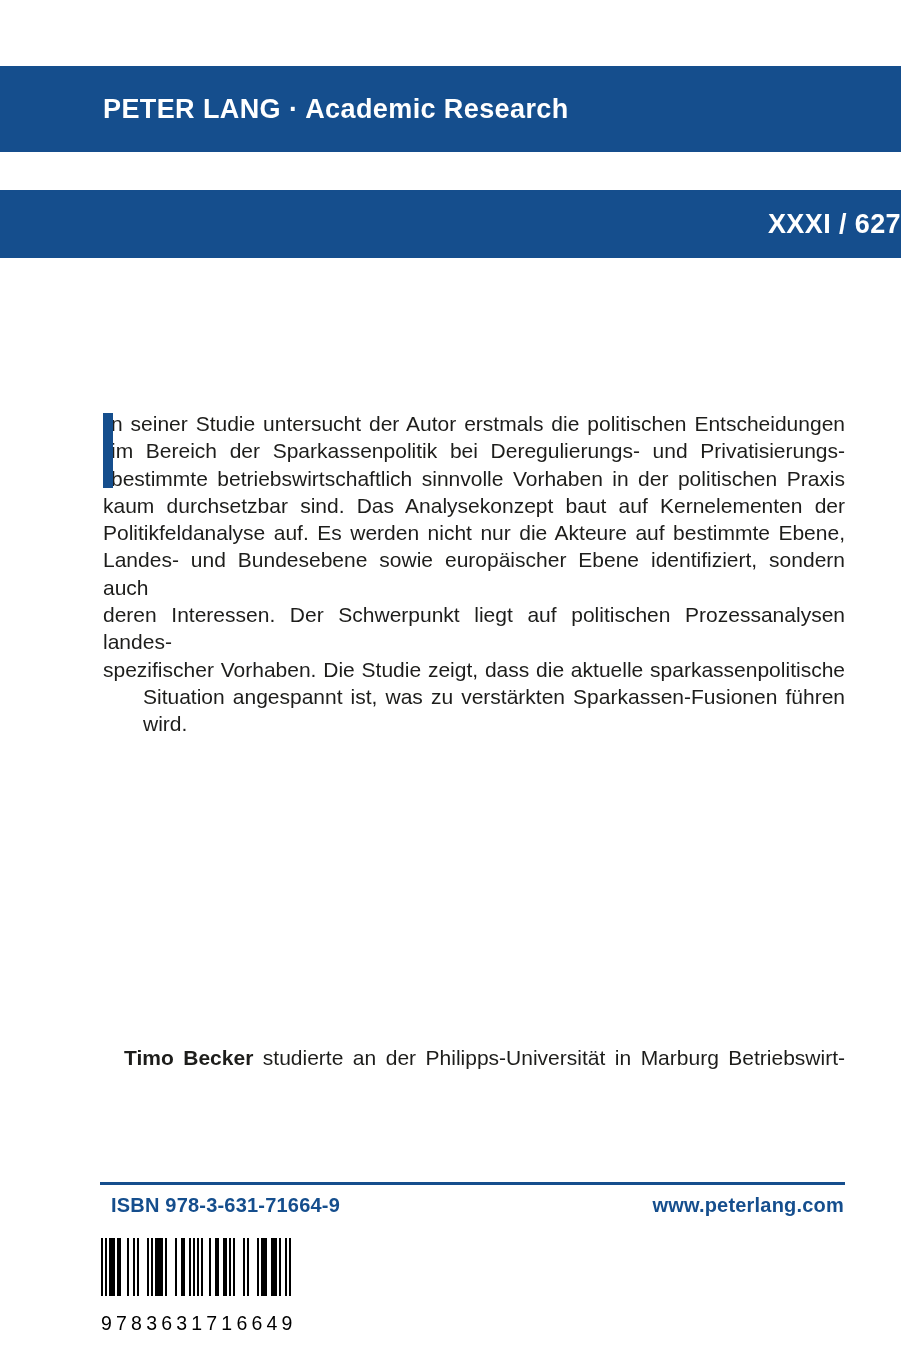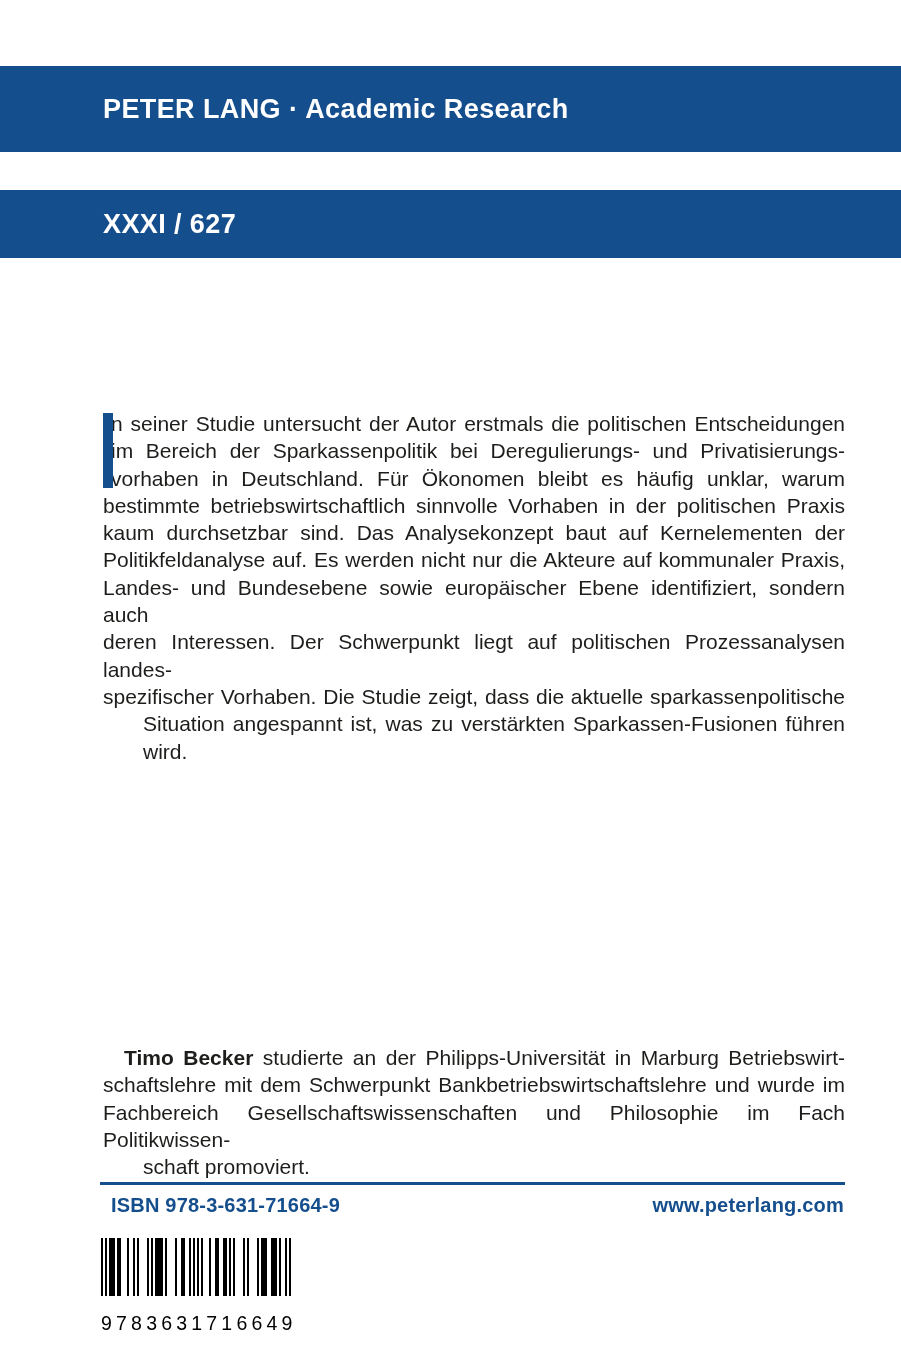--- a/index.html
+++ b/index.html
@@ -14,21 +14,21 @@
     font-family:"Liberation Sans","DejaVu Sans",sans-serif;
     overflow:hidden;
   }
   .band{
     position:absolute;left:0;width:100%;
     background:var(--blue);color:#fff;
     display:flex;align-items:center;
     box-sizing:border-box;padding-left:103px;
   }
   .band-imprint{top:66px;height:86px;font-size:27px;font-weight:600;letter-spacing:.4px;}
-  .band-series{top:190px;height:68px;font-size:27px;font-weight:600;letter-spacing:.4px;}
+  .band-series{top:190px;height:68px;font-size:27px;font-weight:600;letter-spacing:.4px;justify-content:flex-end;}
 
   .blurb{
     position:absolute;left:103px;top:410px;width:742px;
     font-size:21px;line-height:27.3px;color:var(--ink);
   }
   .dropcap{
     position:absolute;left:0;top:3px;
     width:10px;height:75px;background:var(--blue);
     overflow:hidden;color:transparent;font-size:8px;line-height:8px;
   }
@@ -75,38 +75,32 @@
 
   <div class="band band-series">
     <span>XXXI / 627</span>
   </div>
 
   <section class="blurb">
     <span class="dropcap">I</span>
     <div class="blurb-lines">
         <div class="jline">n seiner Studie untersucht der Autor erstmals die politischen Entscheidungen</div>
         <div class="jline">im Bereich der Sparkassenpolitik bei Deregulierungs- und Privatisierungs-</div>
-        <div class="jline">vorhaben in Deutschland. Für Ökonomen bleibt es häufig unklar, warum</div>
         <div class="jline">bestimmte betriebswirtschaftlich sinnvolle Vorhaben in der politischen Praxis</div>
         <div class="jline">kaum durchsetzbar sind. Das Analysekonzept baut auf Kernelementen der</div>
-        <div class="jline">Politikfeldanalyse auf. Es werden nicht nur die Akteure auf kommunaler Praxis,</div>
+        <div class="jline">Politikfeldanalyse auf. Es werden nicht nur die Akteure auf bestimmte Ebene,</div>
         <div class="jline">Landes- und Bundesebene sowie europäischer Ebene identifiziert, sondern auch</div>
         <div class="jline">deren Interessen. Der Schwerpunkt liegt auf politischen Prozessanalysen landes-</div>
         <div class="jline">spezifischer Vorhaben. Die Studie zeigt, dass die aktuelle sparkassenpolitische</div>
         <div class="jline jline-last">Situation angespannt ist, was zu verstärkten Sparkassen-Fusionen führen wird.</div>
       </div>
   </section>
 
   <section class="bio">
     <div class="jline"><strong>Timo Becker</strong><span> studierte an der Philipps-Universität in Marburg Betriebswirt-</span></div>
-    <div>
-        <div class="jline">schaftslehre mit dem Schwerpunkt Bankbetriebswirtschaftslehre und wurde im</div>
-        <div class="jline">Fachbereich Gesellschaftswissenschaften und Philosophie im Fach Politikwissen-</div>
-        <div class="jline jline-last">schaft promoviert.</div>
-      </div>
   </section>
 
   <div class="rule"></div>
 
   <div class="isbn">ISBN 978-3-631-71664-9</div>
   <div class="website">www.peterlang.com</div>
 
   <div class="barcode">
     <div class="bars">
         <span class="bar on"></span>

